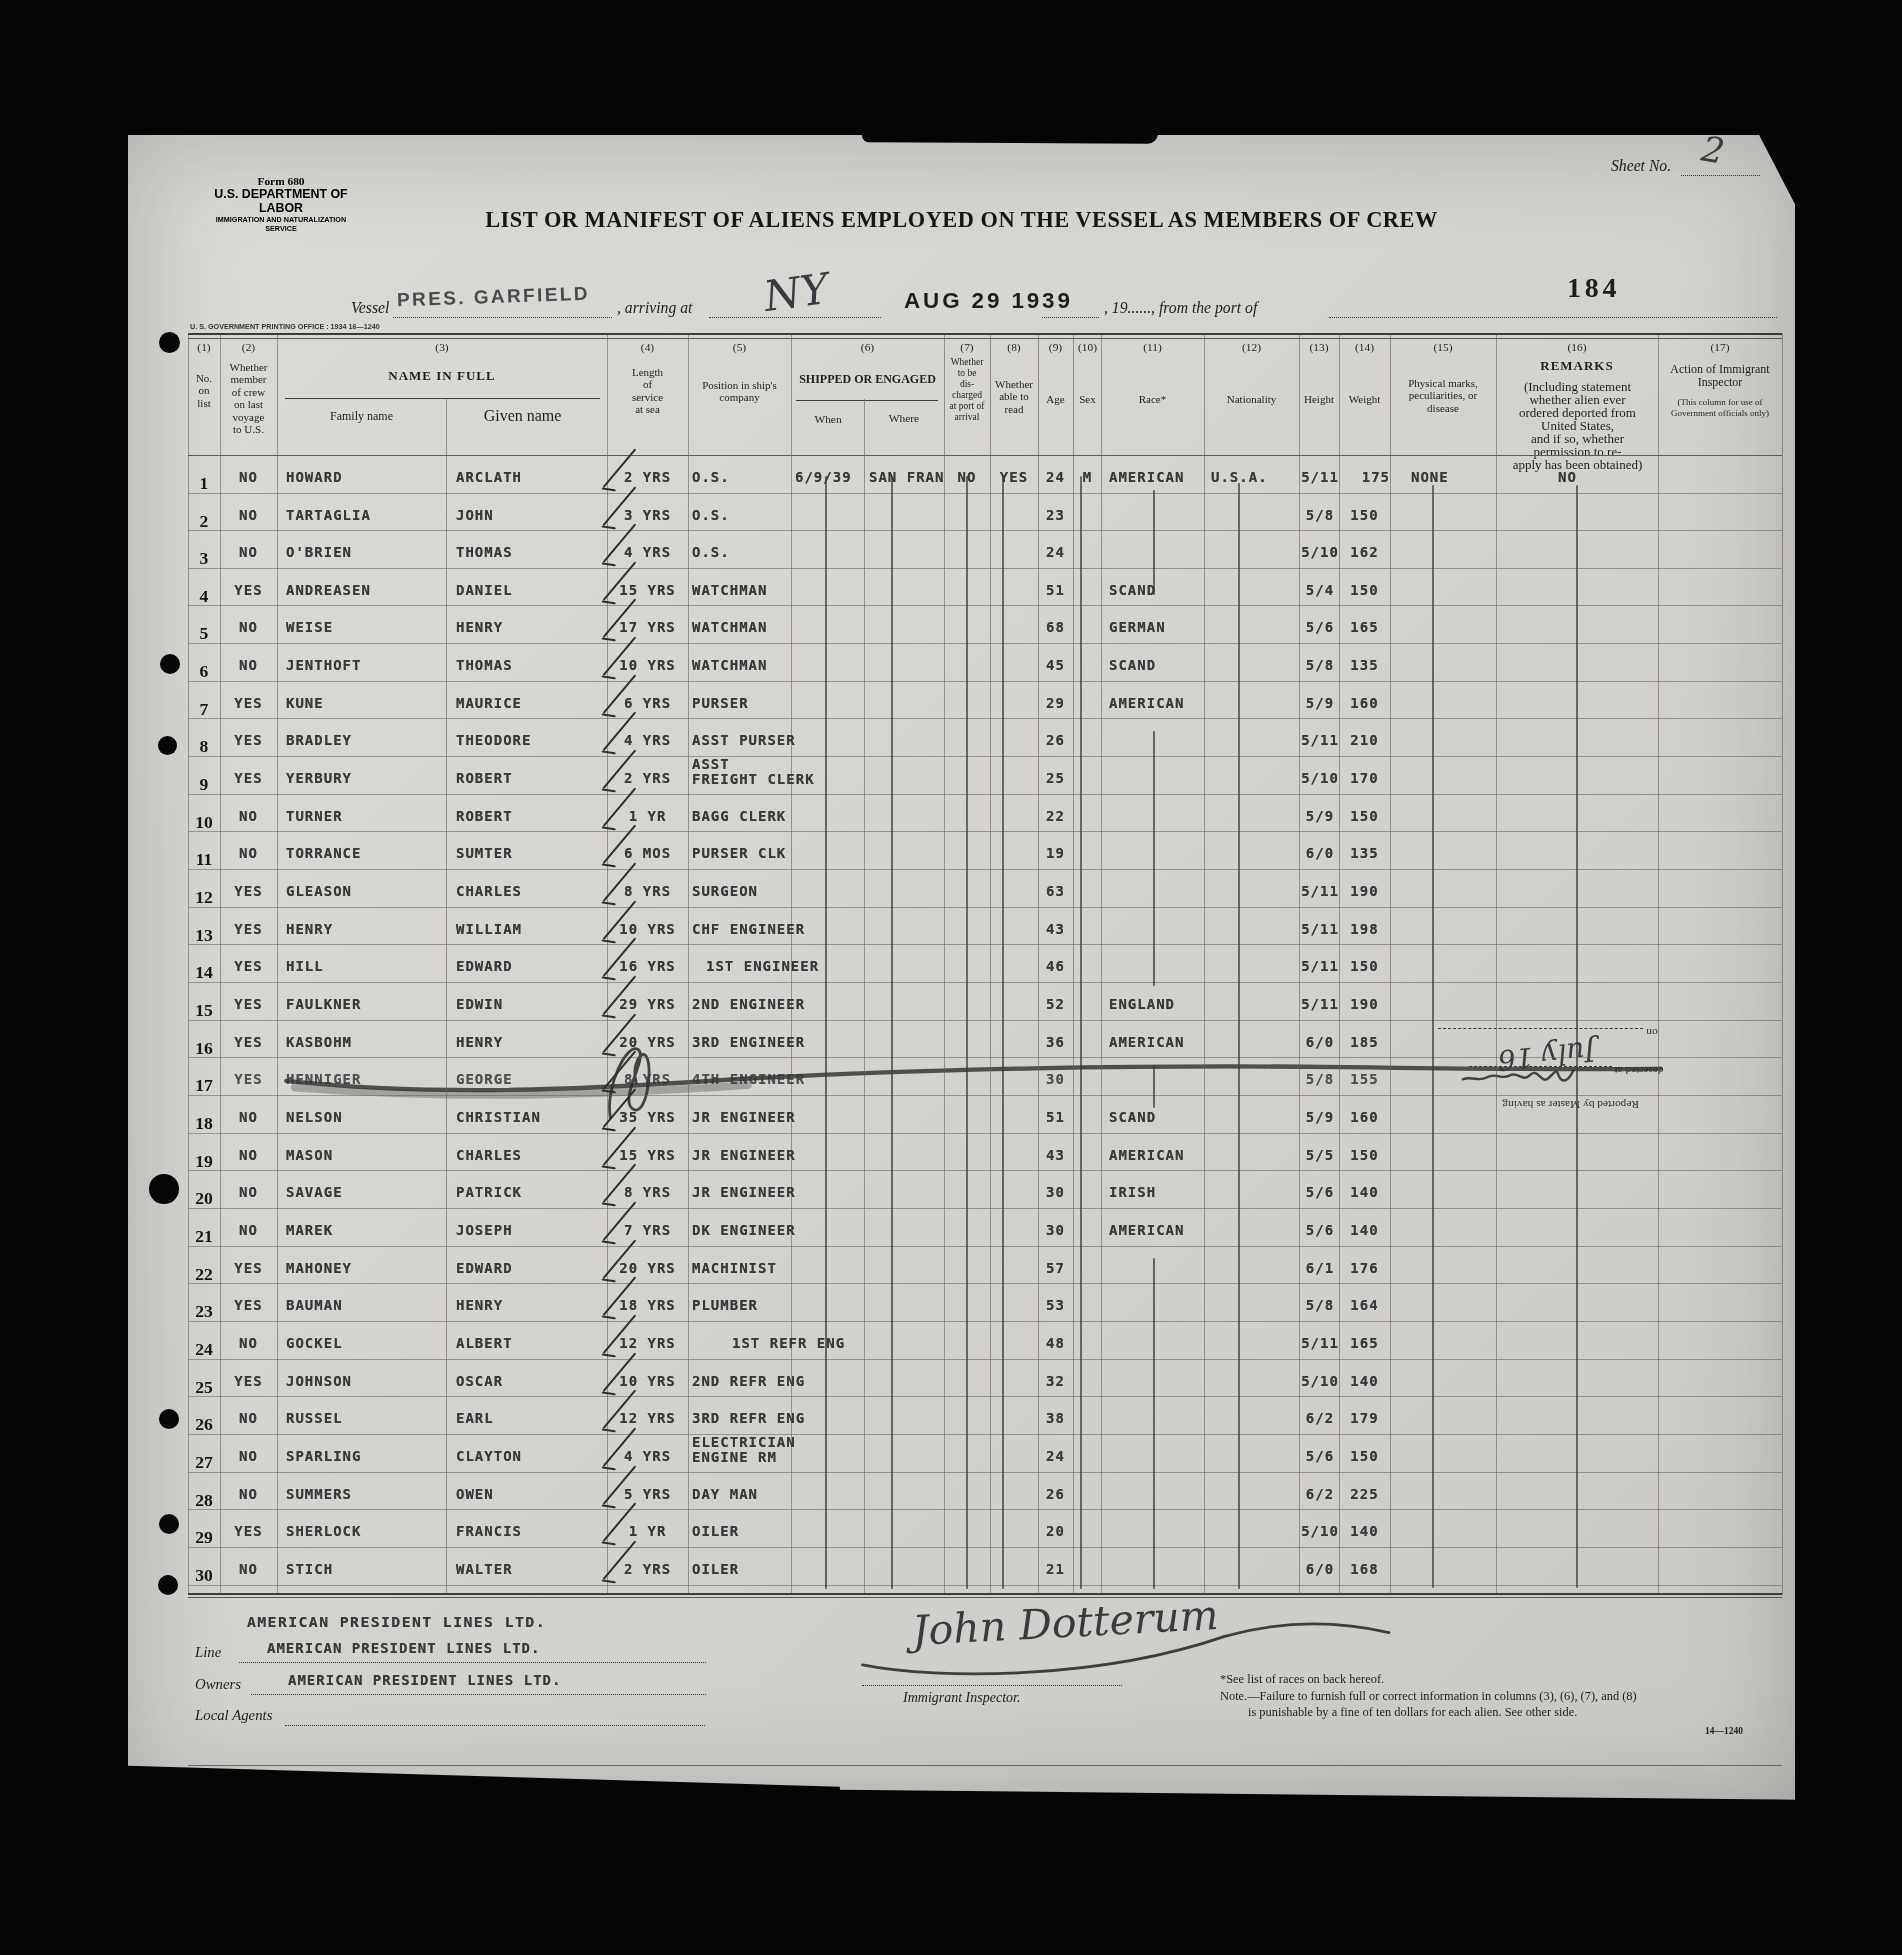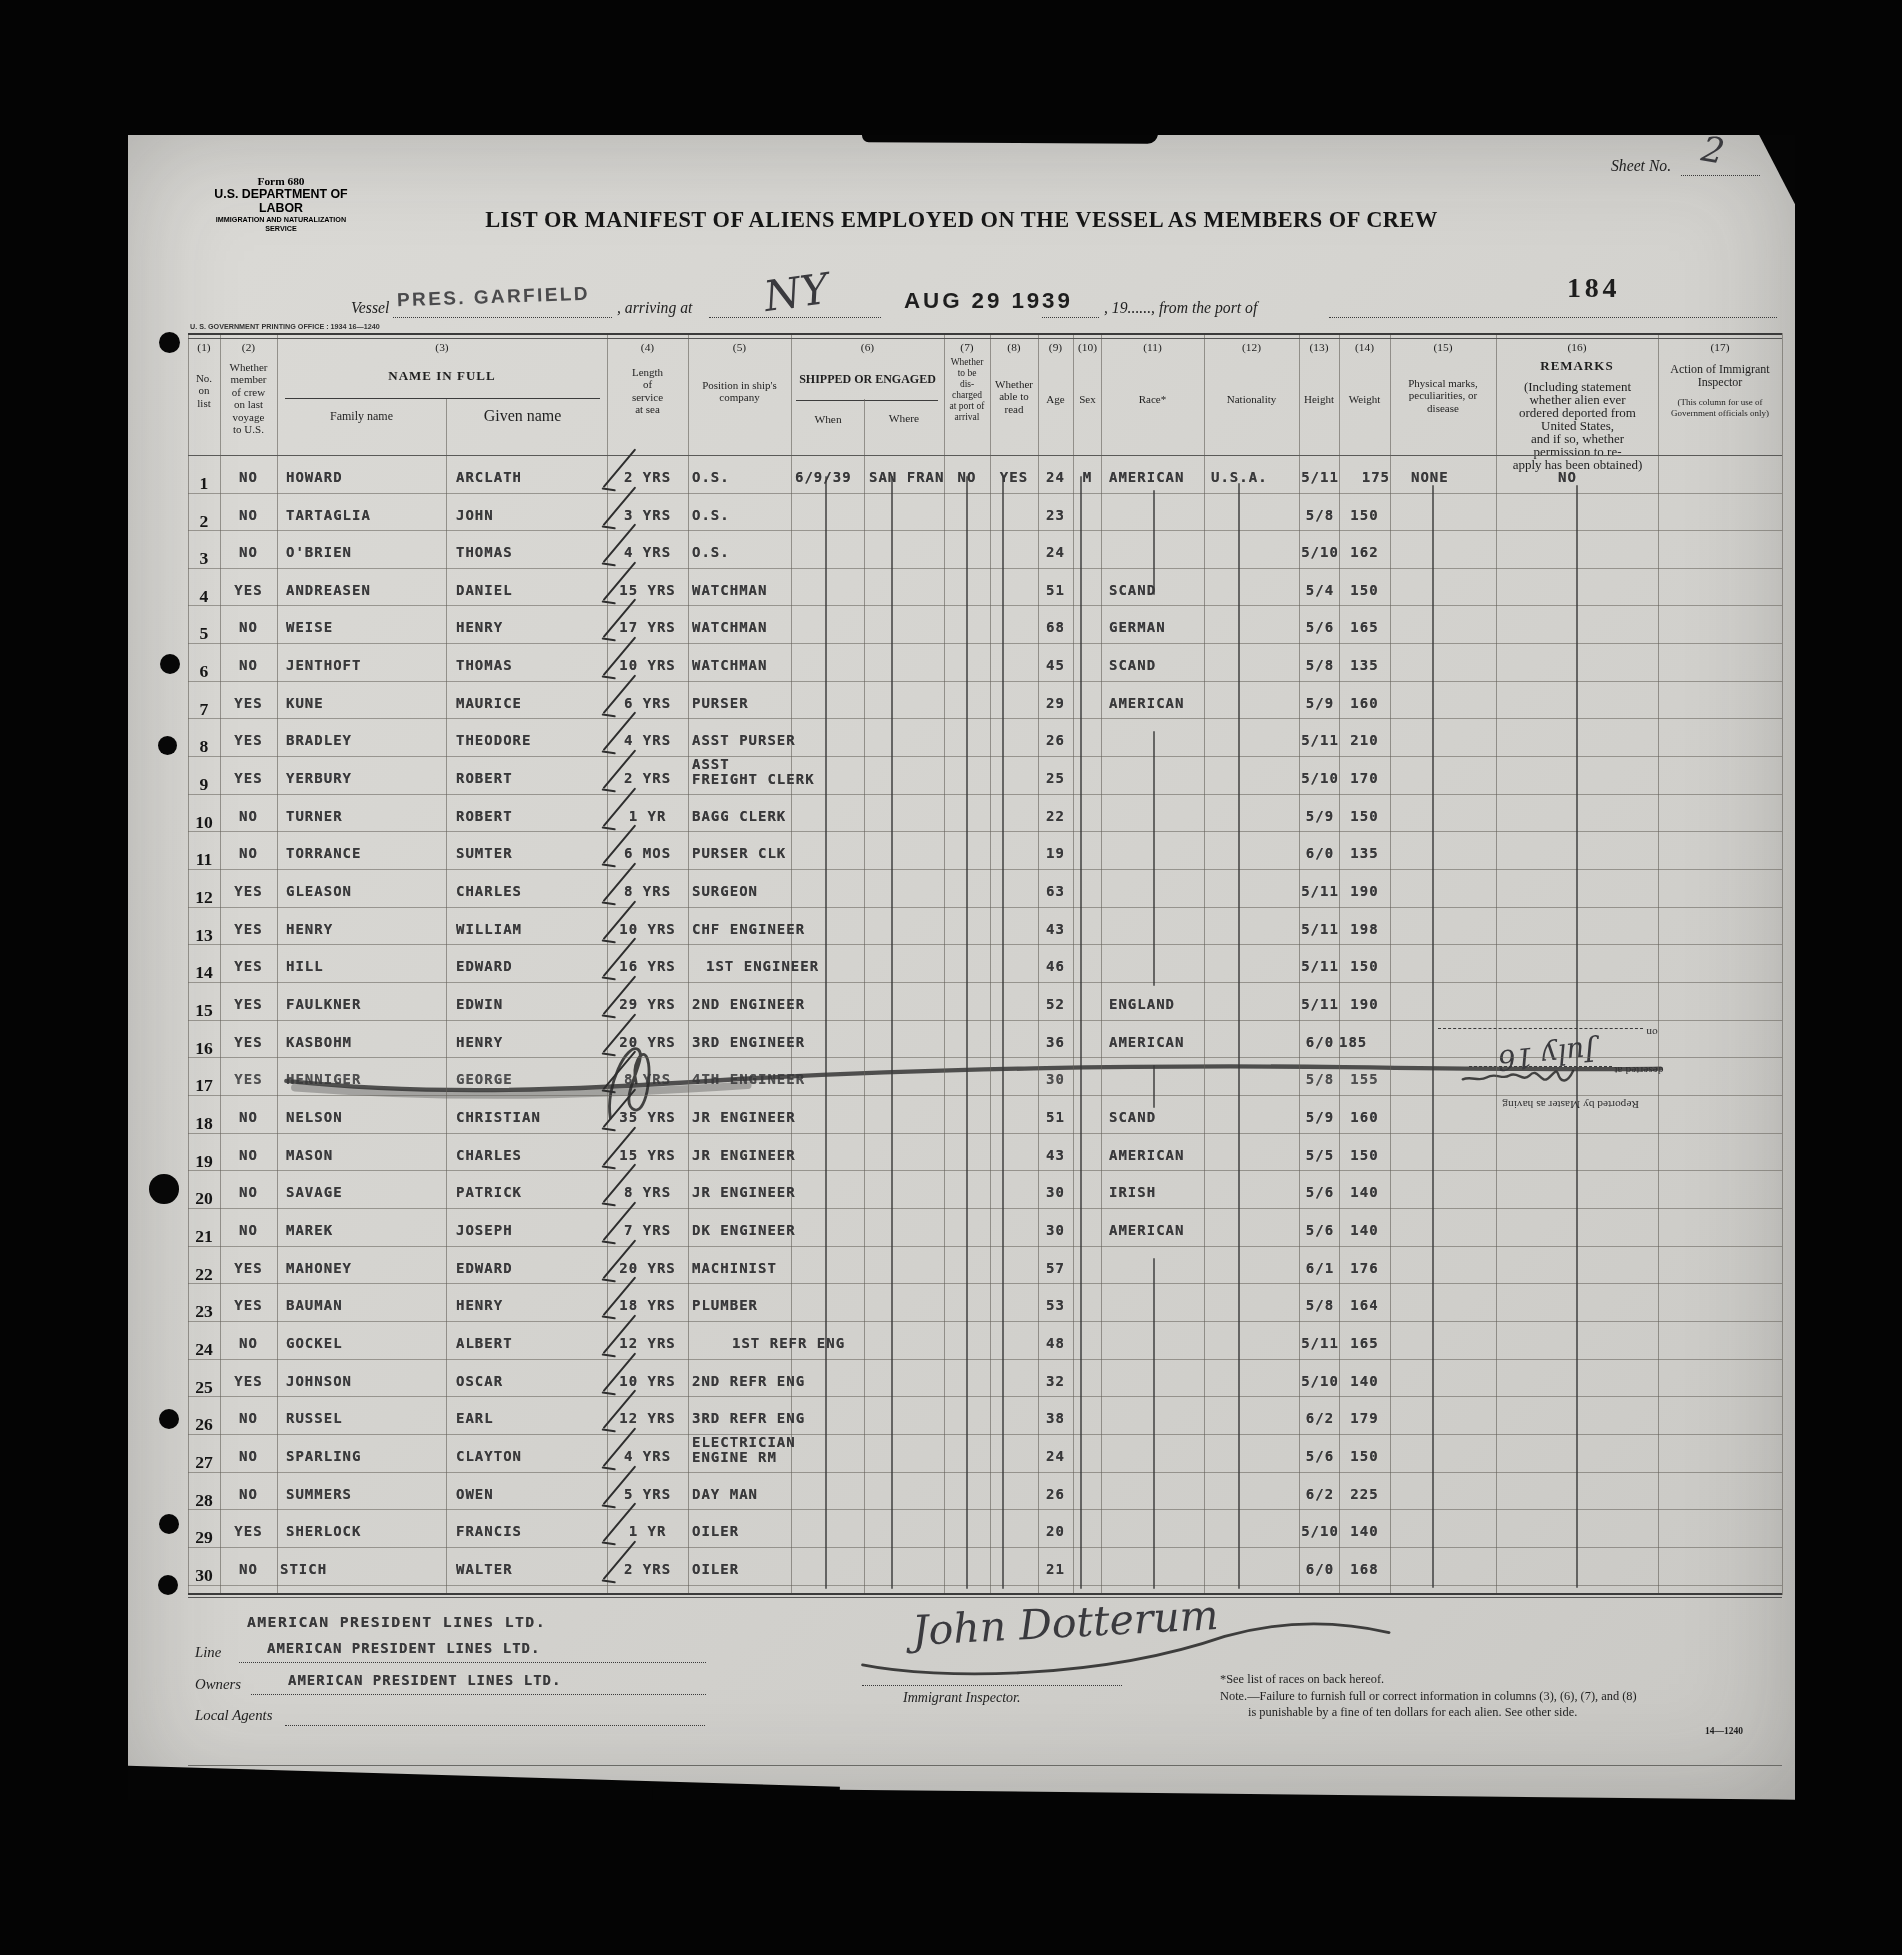--- a/index.html
+++ b/index.html
@@ -451,21 +451,21 @@
         <div class="rn" style="left:0;top:18px;width:32px">16</div>
         <div class="tick" style="left:416px;top:30.5px"></div>
         <div class="t" style="top:15.3px;left:32px;width:57px;text-align:center;">YES</div>
         <div class="t" style="top:15.3px;left:98px;">KASBOHM</div>
         <div class="t" style="top:15.3px;left:268px;">HENRY</div>
         <div class="t" style="top:15.3px;left:419px;width:81px;text-align:center;">20 YRS</div>
         <div class="t" style="top:15.3px;left:504px;">3RD ENGINEER</div>
         <div class="t" style="top:15.3px;left:850px;width:35px;text-align:center;">36</div>
         <div class="t" style="top:15.3px;left:921px;">AMERICAN</div>
         <div class="t" style="top:15.3px;left:1112px;width:40px;text-align:center;">6/0</div>
-        <div class="t" style="top:15.3px;left:1151px;width:51px;text-align:left;">185</div>
+        <div class="t" style="top:15.3px;left:1151px;width:51px;text-align:center;">185</div>
       </div>
       <div style="left:60px;top:922px;width:1594px;height:38px">
         <div class="rn" style="left:0;top:18px;width:32px">17</div>
         <div class="tick" style="left:416px;top:30.5px"></div>
         <div class="t struckcell" style="top:15.3px;left:32px;width:57px;text-align:center;">YES</div>
         <div class="t struckcell" style="top:15.3px;left:98px;">HENNIGER</div>
         <div class="t struckcell" style="top:15.3px;left:268px;">GEORGE</div>
         <div class="t struckcell" style="top:15.3px;left:419px;width:81px;text-align:center;">8 YRS</div>
         <div class="t struckcell" style="top:15.3px;left:504px;">4TH ENGINEER</div>
         <div class="t struckcell" style="top:15.3px;left:850px;width:35px;text-align:center;">30</div>
@@ -618,21 +618,21 @@
         <div class="t" style="top:15.3px;left:419px;width:81px;text-align:center;">1 YR</div>
         <div class="t" style="top:15.3px;left:504px;">OILER</div>
         <div class="t" style="top:15.3px;left:850px;width:35px;text-align:center;">20</div>
         <div class="t" style="top:15.3px;left:1112px;width:40px;text-align:center;">5/10</div>
         <div class="t" style="top:15.3px;left:1151px;width:51px;text-align:center;">140</div>
       </div>
       <div style="left:60px;top:1412px;width:1594px;height:38px">
         <div class="rn" style="left:0;top:18px;width:32px">30</div>
         <div class="tick" style="left:416px;top:30.5px"></div>
         <div class="t" style="top:15.3px;left:32px;width:57px;text-align:center;">NO</div>
-        <div class="t" style="top:15.3px;left:92px;">STICH</div>
+        <div class="t" style="top:15.3px;left:98px;">STICH</div>
         <div class="t" style="top:15.3px;left:268px;">WALTER</div>
         <div class="t" style="top:15.3px;left:419px;width:81px;text-align:center;">2 YRS</div>
         <div class="t" style="top:15.3px;left:504px;">OILER</div>
         <div class="t" style="top:15.3px;left:850px;width:35px;text-align:center;">21</div>
         <div class="t" style="top:15.3px;left:1112px;width:40px;text-align:center;">6/0</div>
         <div class="t" style="top:15.3px;left:1151px;width:51px;text-align:center;">168</div>
       </div>
       <div class="hole" style="left:31px;top:197px;width:21px;height:21px"></div>
       <div class="hole" style="left:32px;top:519px;width:20px;height:20px"></div>
       <div class="hole" style="left:29.6px;top:601px;width:19px;height:19px"></div>

